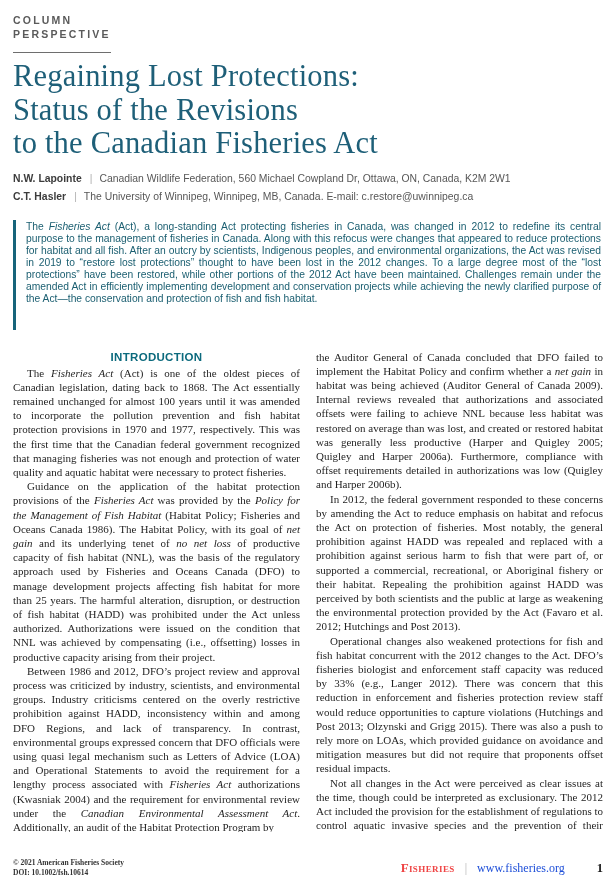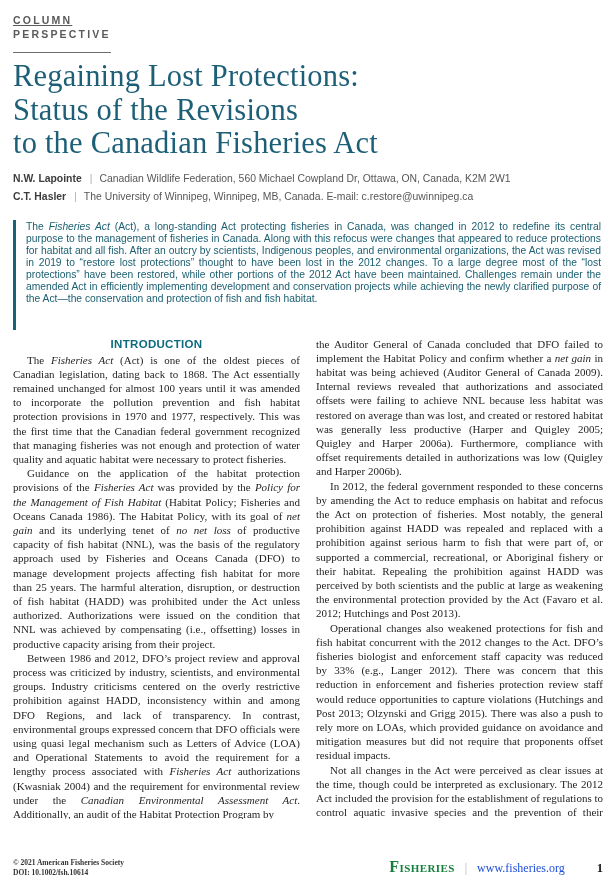--- a/index.html
+++ b/index.html
@@ -2,59 +2,59 @@
 <html><head>
 <meta charset="utf-8">
 <style>
   html,body{margin:0;padding:0;background:#ffffff;}
   .page{
     position:relative;width:613px;height:890px;background:#fff;overflow:hidden;
     font-family:"Liberation Serif",serif;
     --title-color:#1e5f78;--heading-color:#0c6a7d;--abstract-text:#1a5e70;--abstract-bar:#17647a;
   }
   .kicker{margin:13px 10px 0 13px;font-family:"Liberation Sans",sans-serif;color:#5a5a5a;}
-  .kicker-line{font-size:10.5px;font-weight:600;letter-spacing:2.2px;line-height:14px;text-decoration:underline;}
+  .kicker-line{font-size:10.5px;font-weight:600;letter-spacing:2.2px;line-height:14px;}
   .kicker-underline{display:inline-block;border-bottom:1.6px solid #6e6e6e;padding-bottom:11px;}
   h1.title{
     margin:7px 10px 0 13px;font-weight:400;color:var(--title-color);
     font-size:30.5px;line-height:33.5px;letter-spacing:.2px;
   }
   h1.title span{display:block;}
   .authors{margin:9px 10px 0 13px;}
   .author-line{font-family:"Liberation Sans",sans-serif;font-size:10.4px;line-height:18.5px;color:#575757;}
   .author-name{font-weight:700;color:#3c3c3c;}
   .author-sep{color:#b0b0b0;margin:0 7px 0 8px;}
   .abstract{
     margin:13px 10px 0 13px;height:109px;overflow:hidden;
     border-left:3.5px solid var(--abstract-bar);padding:1px 2px 0 10px;
     font-family:"Liberation Sans",sans-serif;font-size:10.3px;line-height:12.1px;
     color:var(--abstract-text);text-align:justify;
   }
   .columns{
-    margin:7px 10px 0 13px;display:grid;grid-template-columns:1fr 1fr;column-gap:16px;
+    margin:20px 10px 0 13px;display:grid;grid-template-columns:1fr 1fr;column-gap:16px;
     height:482px;overflow:hidden;
   }
   h2.section-heading{
     margin:0 0 1px 0;text-align:center;color:var(--heading-color);
     font-family:"Liberation Sans",sans-serif;font-size:11.5px;font-weight:700;
     letter-spacing:.3px;line-height:15px;
   }
   .col p{
     margin:0;color:#1f1f1f;font-size:11px;line-height:14.2px;
     text-align:justify;text-indent:14px;
   }
   .col p.no-indent{text-indent:0;}
   .col p em{font-style:italic;}
   footer{
     position:absolute;left:13px;right:10px;bottom:13px;
     display:flex;justify-content:space-between;align-items:flex-start;
   }
   .footer-left{font-size:7.5px;line-height:9.5px;font-weight:700;color:#333;}
   .footer-right{white-space:nowrap;}
-  .journal-name{font-variant:small-caps;font-weight:700;font-size:16px;letter-spacing:.4px;color:#15803d;}
+  .journal-name{font-variant:small-caps;font-weight:700;font-size:13px;letter-spacing:.4px;color:#ef4444;}
   .footer-sep{color:#b5b5b5;margin:0 6px;font-size:12px;}
   .journal-site{color:#1d4ed8;font-size:12px;}
   .page-num{font-weight:700;font-size:12.5px;margin-left:28px;color:#1a1a1a;}
 </style>
 </head>
 <body>
 
 <div class="page" style="--title-color: #1e5f78; --heading-color: #0c6a7d; --abstract-text: #1a5e70; --abstract-bar: #17647a;">
 
   <div class="kicker">

